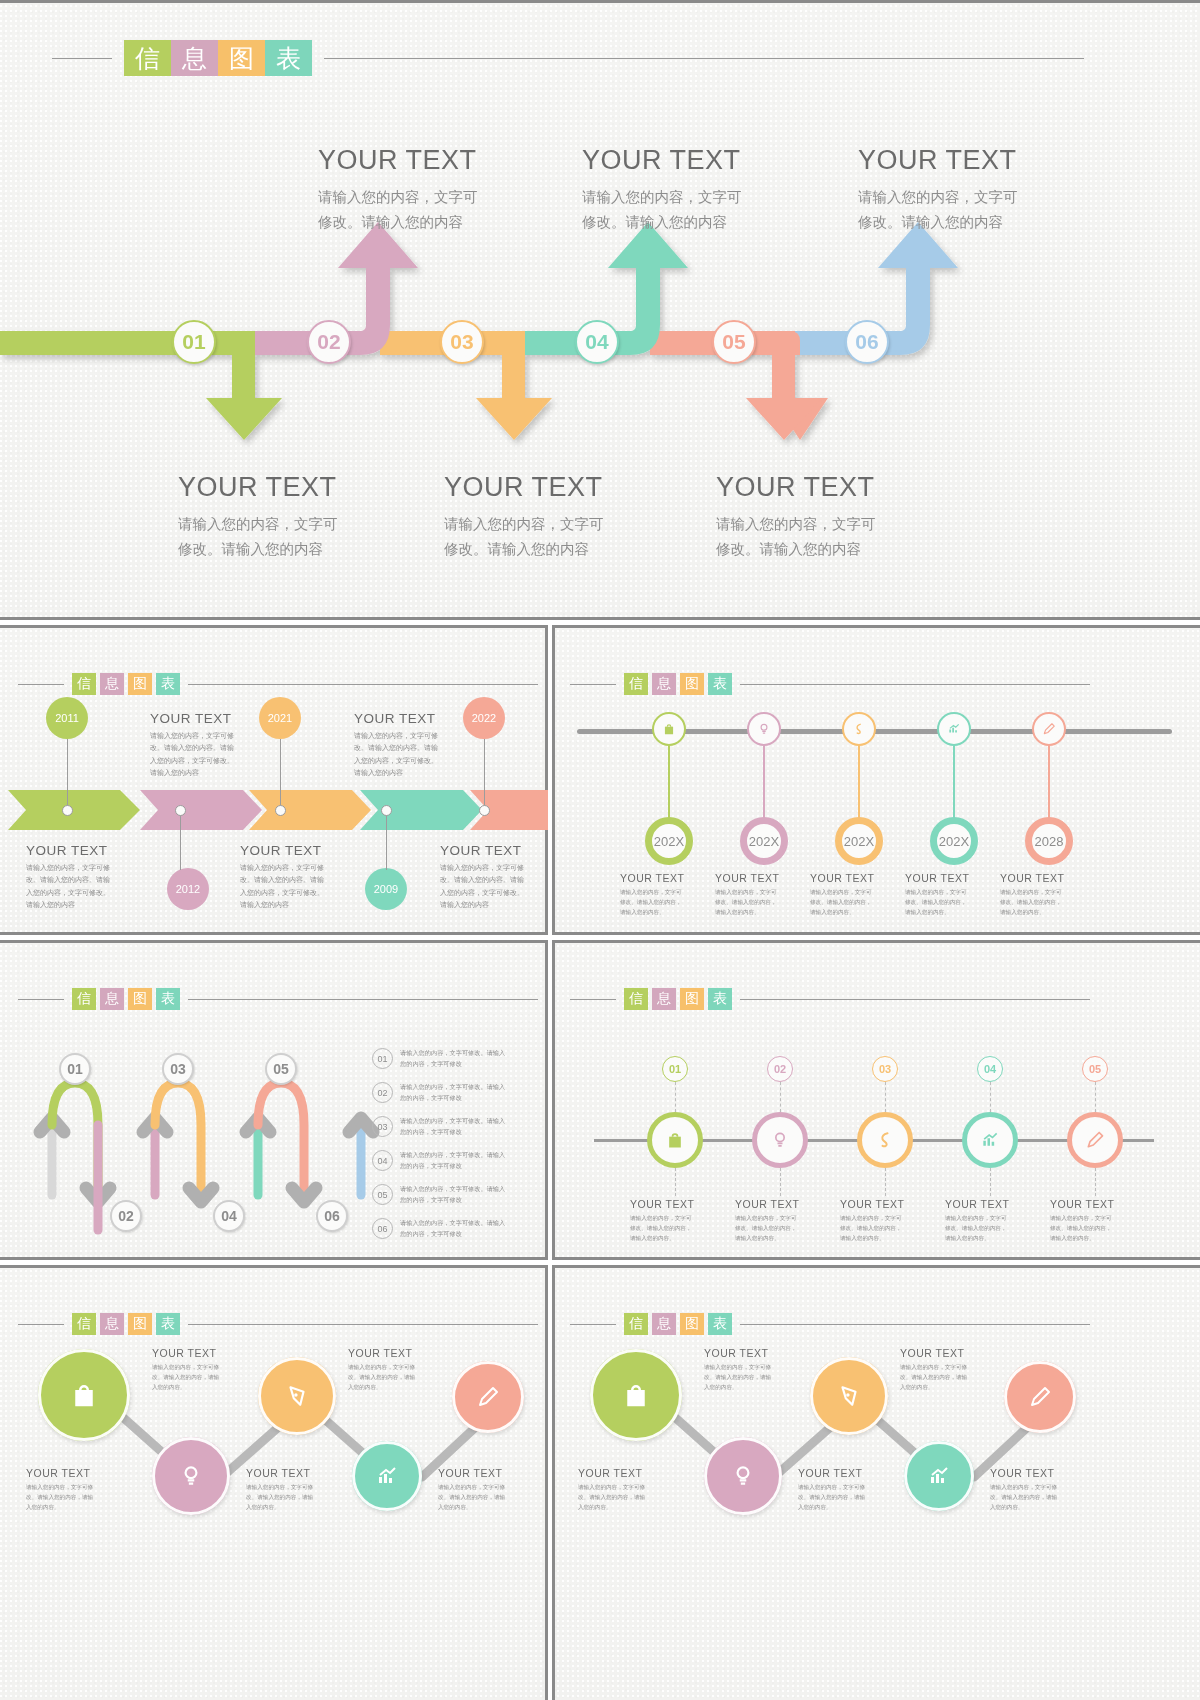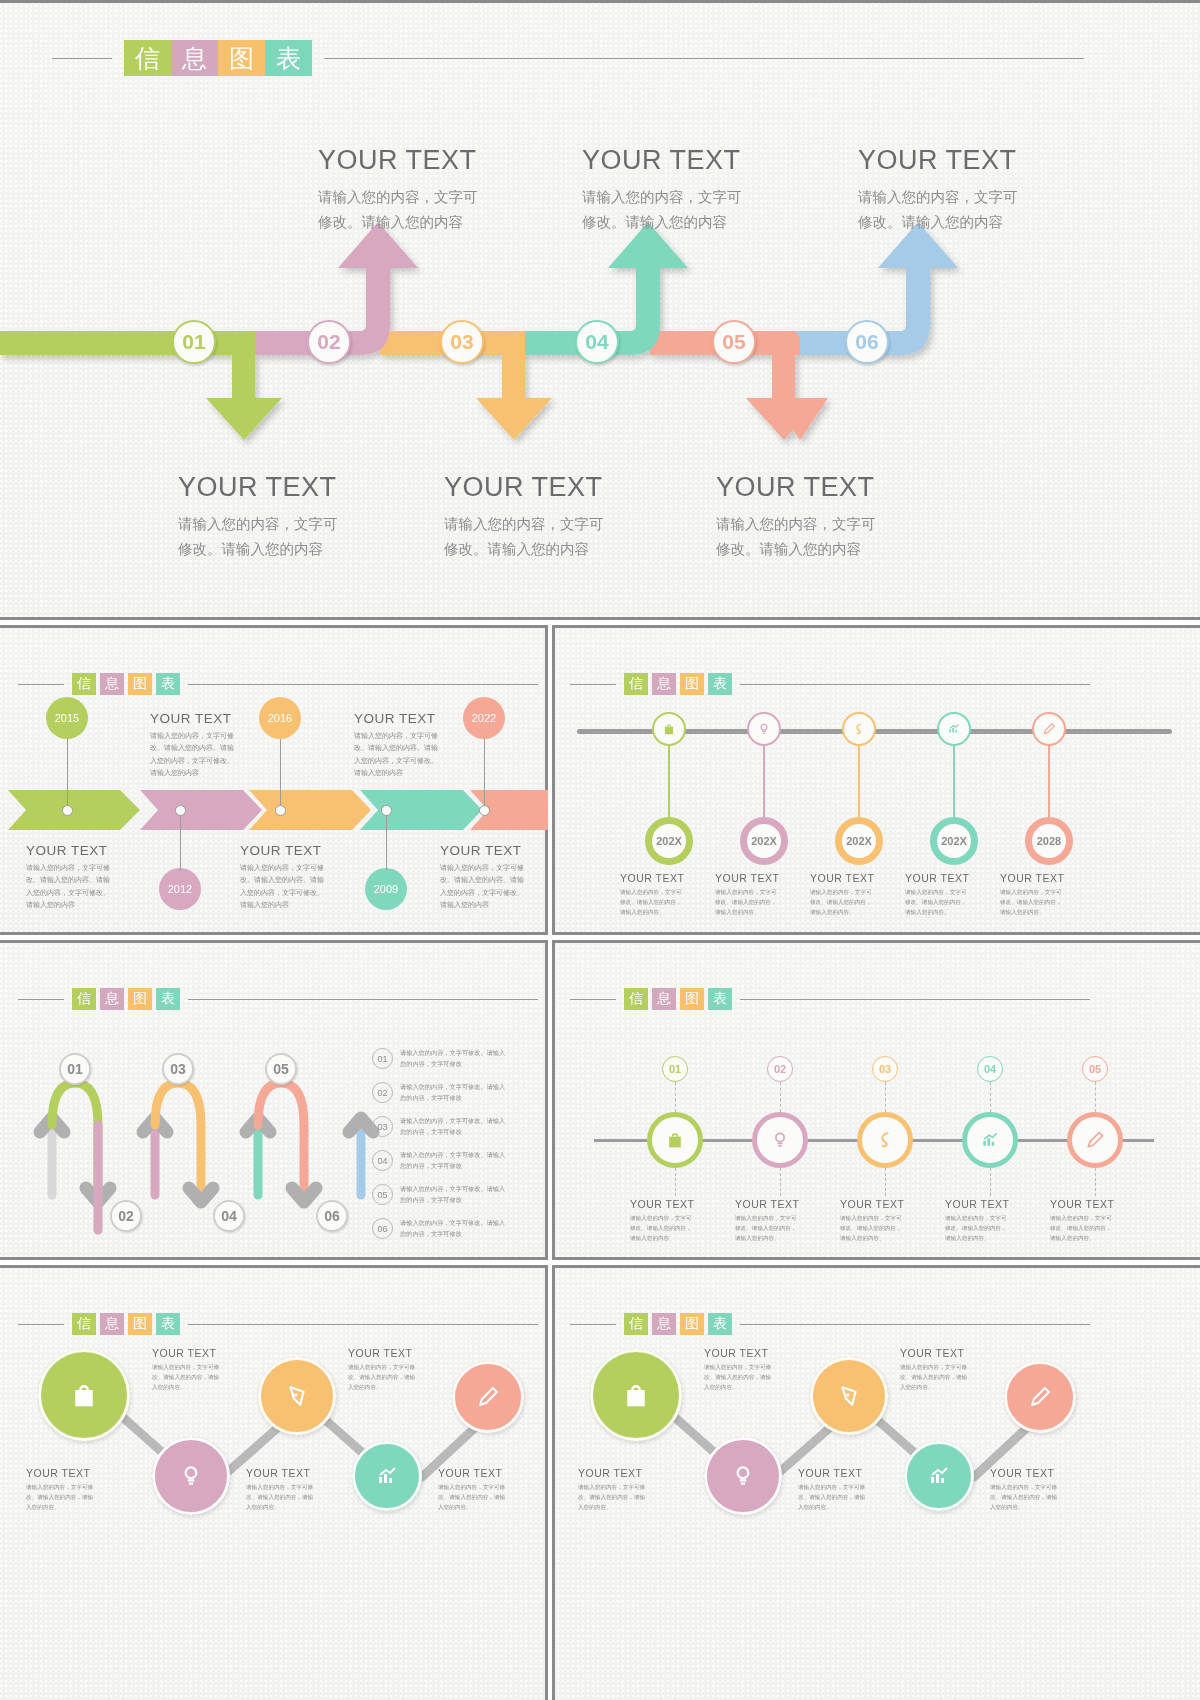--- a/index.html
+++ b/index.html
@@ -72,21 +72,21 @@
   .stem { position: absolute; width: 1px; background: #9c9c9c; }
   .hole {
     position: absolute; width: 11px; height: 11px; border-radius: 50%;
     background: #fbfbfa; border: 1px solid #9c9c9c;
   }
   .ring {
     position: absolute; border-radius: 50%;
     display: flex; align-items: center; justify-content: center;
     background: #fbfbfa;
   }
-  .ring .yr { font-size: 11px; color: #8d8d8d; font-weight: 700; }
+  .ring .yr { font-size: 13px; color: #8d8d8d; font-weight: 400; }
 
   
   .serp-num {
     position: absolute; width: 32px; height: 32px; border-radius: 50%;
     background: #fbfbfa; border: 2px solid #cfcfcf;
     display:flex; align-items:center; justify-content:center;
     font-size: 14px; font-weight: 700; color:#8d8d8d;
     box-shadow: 1px 1px 2px rgba(0,0,0,.12);
   }
   .listrow { position: absolute; display: flex; align-items: center; gap: 7px; }
@@ -224,33 +224,33 @@
     </div>
 
     <svg style="position:absolute; left:0; top:0;" width="548" height="310">
       <path d="M8,165 L120,165 L140,185 L120,205 L8,205 L26,185 Z" fill="#b5cf5f"></path>
       <path d="M140,165 L243,165 L262,185 L243,205 L140,205 L158,185 Z" fill="#d8a8c0"></path>
       <path d="M249,165 L352,165 L371,185 L352,205 L249,205 L267,185 Z" fill="#f8c172"></path>
       <path d="M360,165 L463,165 L482,185 L463,205 L360,205 L378,185 Z" fill="#7fd8bd"></path>
       <path d="M470,165 L548,165 L548,205 L470,205 L488,185 Z" fill="#f5a896"></path>
     </svg>
 
-    <div class="yr-dot" style="left:46px; top:697px; width:42px; height:42px; background:#b5cf5f; position:absolute; left:46px; top:72px;">2015</div>
+    <div class="yr-dot" style="left:46px; top:697px; width:42px; height:42px; background:#b5cf5f; position:absolute; left:46px; top:72px;">2011</div>
     <div class="stem" style="left:67px; top:114px; height:71px;"></div>
     <div class="hole" style="left:62px; top:180px;"></div>
 
-    <div class="yr-dot" style="left:259px; top:72px; width:42px; height:42px; background:#f8c172;">2016</div>
+    <div class="yr-dot" style="left:259px; top:72px; width:42px; height:42px; background:#f8c172;">2021</div>
     <div class="stem" style="left:280px; top:114px; height:71px;"></div>
     <div class="hole" style="left:275px; top:180px;"></div>
 
     <div class="yr-dot" style="left:463px; top:72px; width:42px; height:42px; background:#f5a896;">2022</div>
     <div class="stem" style="left:484px; top:114px; height:71px;"></div>
     <div class="hole" style="left:479px; top:180px;"></div>
 
-    <div class="yr-dot" style="left:159px; top:243px; width:42px; height:42px; background:#d8a8c0;">2012</div>
+    <div class="yr-dot" style="left:167px; top:243px; width:42px; height:42px; background:#d8a8c0;">2012</div>
     <div class="stem" style="left:180px; top:190px; height:55px;"></div>
     <div class="hole" style="left:175px; top:180px;"></div>
 
     <div class="yr-dot" style="left:365px; top:243px; width:42px; height:42px; background:#7fd8bd;">2009</div>
     <div class="stem" style="left:386px; top:190px; height:55px;"></div>
     <div class="hole" style="left:381px; top:180px;"></div>
 
     <div class="txt-blk sm" style="left:150px; top:86px; width:110px;">
       <div class="title">YOUR TEXT</div>
       <div class="body">请输入您的内容，文字可修</div>

